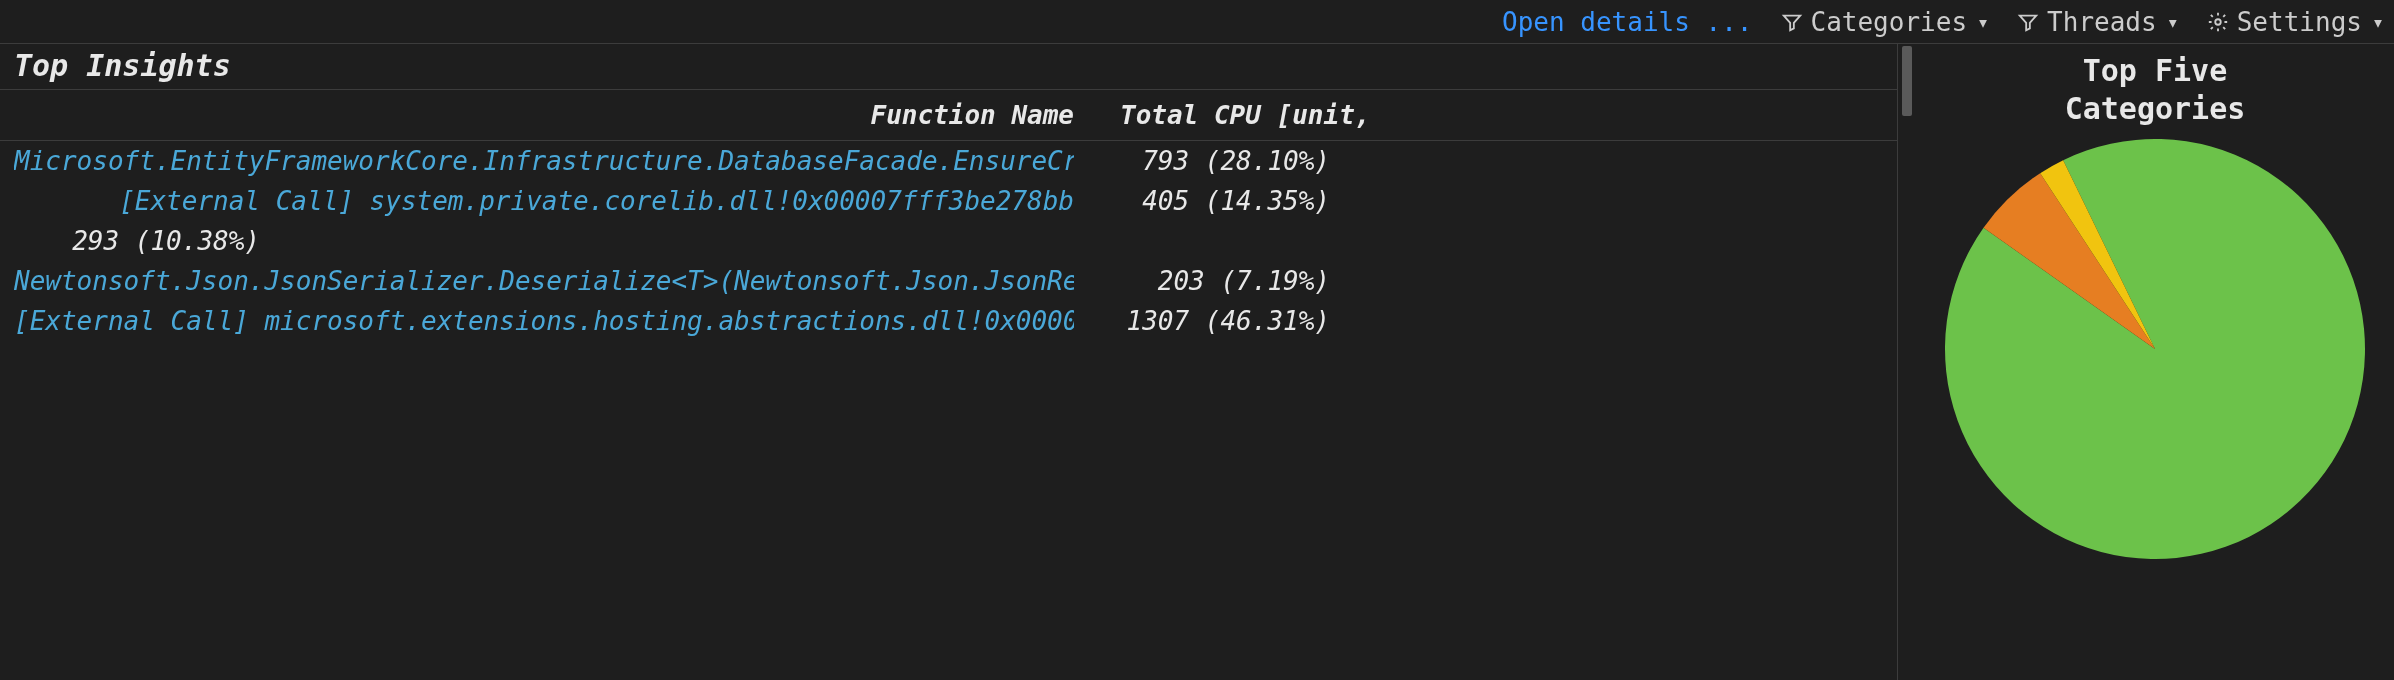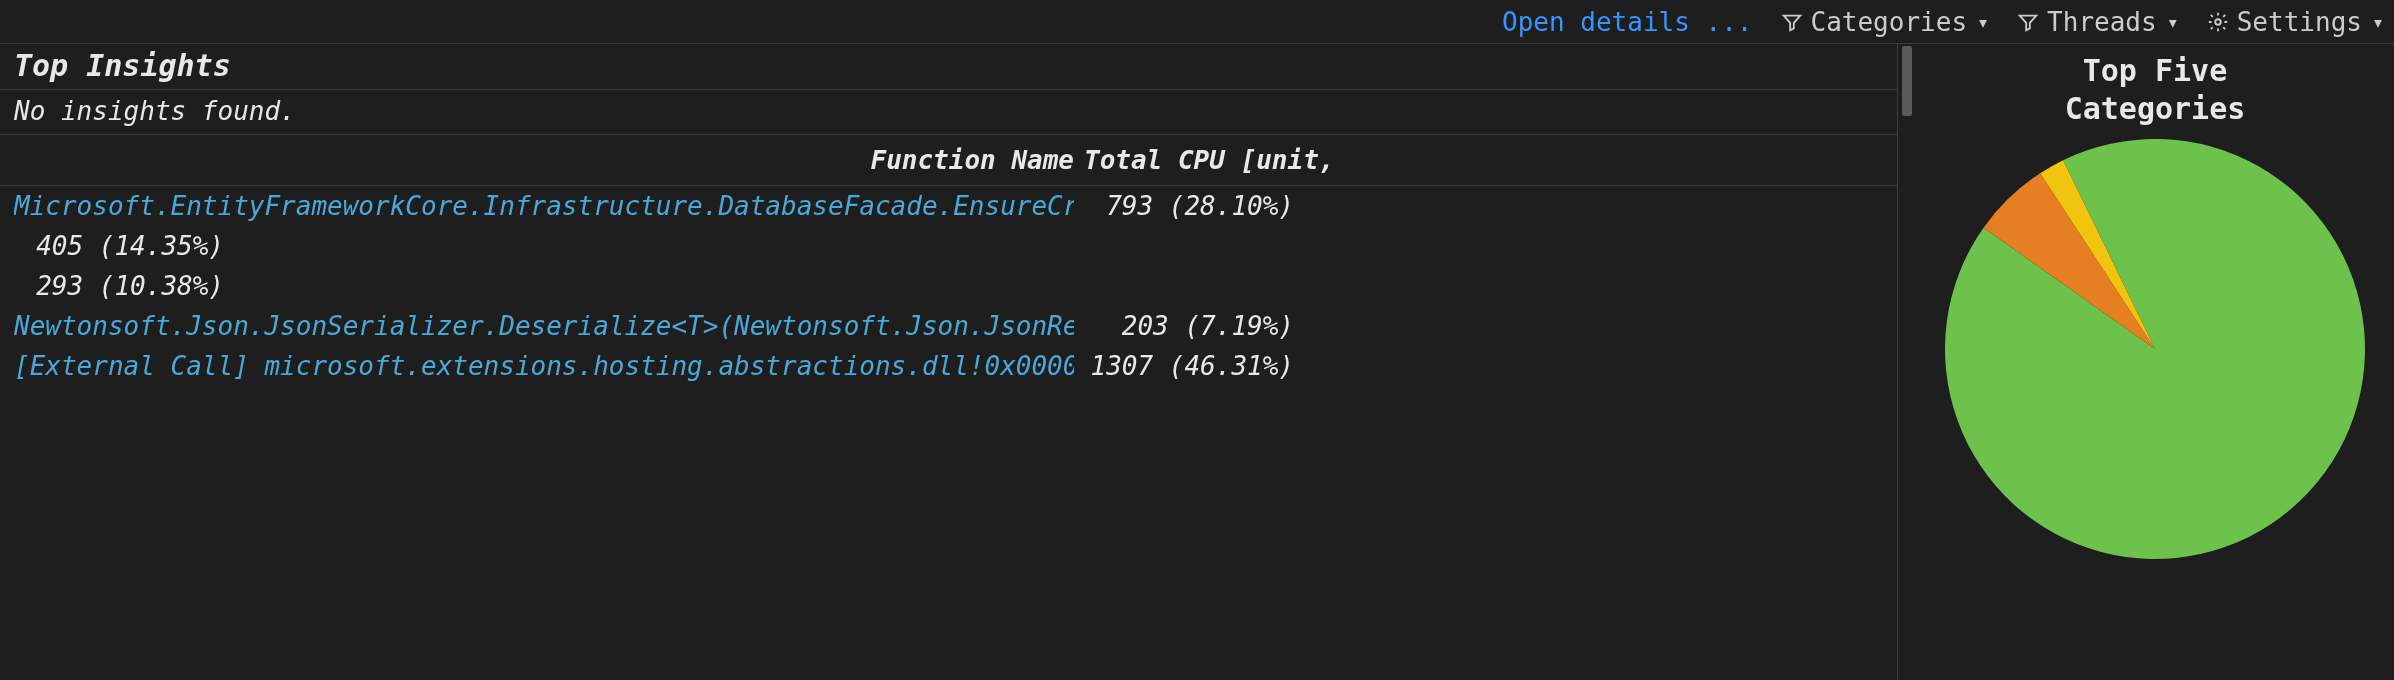--- a/index.html
+++ b/index.html
@@ -126,20 +126,21 @@
   }
   .col-name {
     flex: 0 0 1060px;
     white-space: nowrap;
     overflow: hidden;
     text-overflow: clip;
   }
   .col-cpu {
     flex: 0 0 210px;
     white-space: nowrap;
+    margin-left: 36px;
   }
   .func-row .col-name { color: var(--link); cursor: pointer; }
   .func-row { padding-top: 5px; padding-bottom: 5px; }
 
   
   .right-pane {
     width: 478px;
     display: flex;
     flex-direction: column;
     align-items: center;
@@ -193,33 +194,33 @@
       </span>
       <span>Settings</span>
       <span class="chevron">▾</span>
     </span>
   </div>
 
   <div class="main">
     <div class="left-pane">
 
       <div class="section-title">Top Insights</div>
-      <div class="section-body">No insights found.</div>
 
 
       <div class="func-header">
         <div class="col-name">Function Name</div>
         <div class="col-cpu">Total CPU [unit,</div>
       </div>
 
       <div class="func-row">
         <div class="col-name">Microsoft.EntityFrameworkCore.Infrastructure.DatabaseFacade.EnsureCreated()</div>
         <div class="col-cpu">793 (28.10%)</div>
       </div>
       <div class="func-row">
+        <div class="col-name">[External Call] system.private.corelib.dll!0x00007fff3be278bb</div>
         <div class="col-cpu">405 (14.35%)</div>
       </div>
       <div class="func-row">
         <div class="col-cpu">293 (10.38%)</div>
       </div>
       <div class="func-row">
         <div class="col-name">Newtonsoft.Json.JsonSerializer.Deserialize&lt;T&gt;(Newtonsoft.Json.JsonReader)</div>
         <div class="col-cpu">203 (7.19%)</div>
       </div>
       <div class="func-row">

